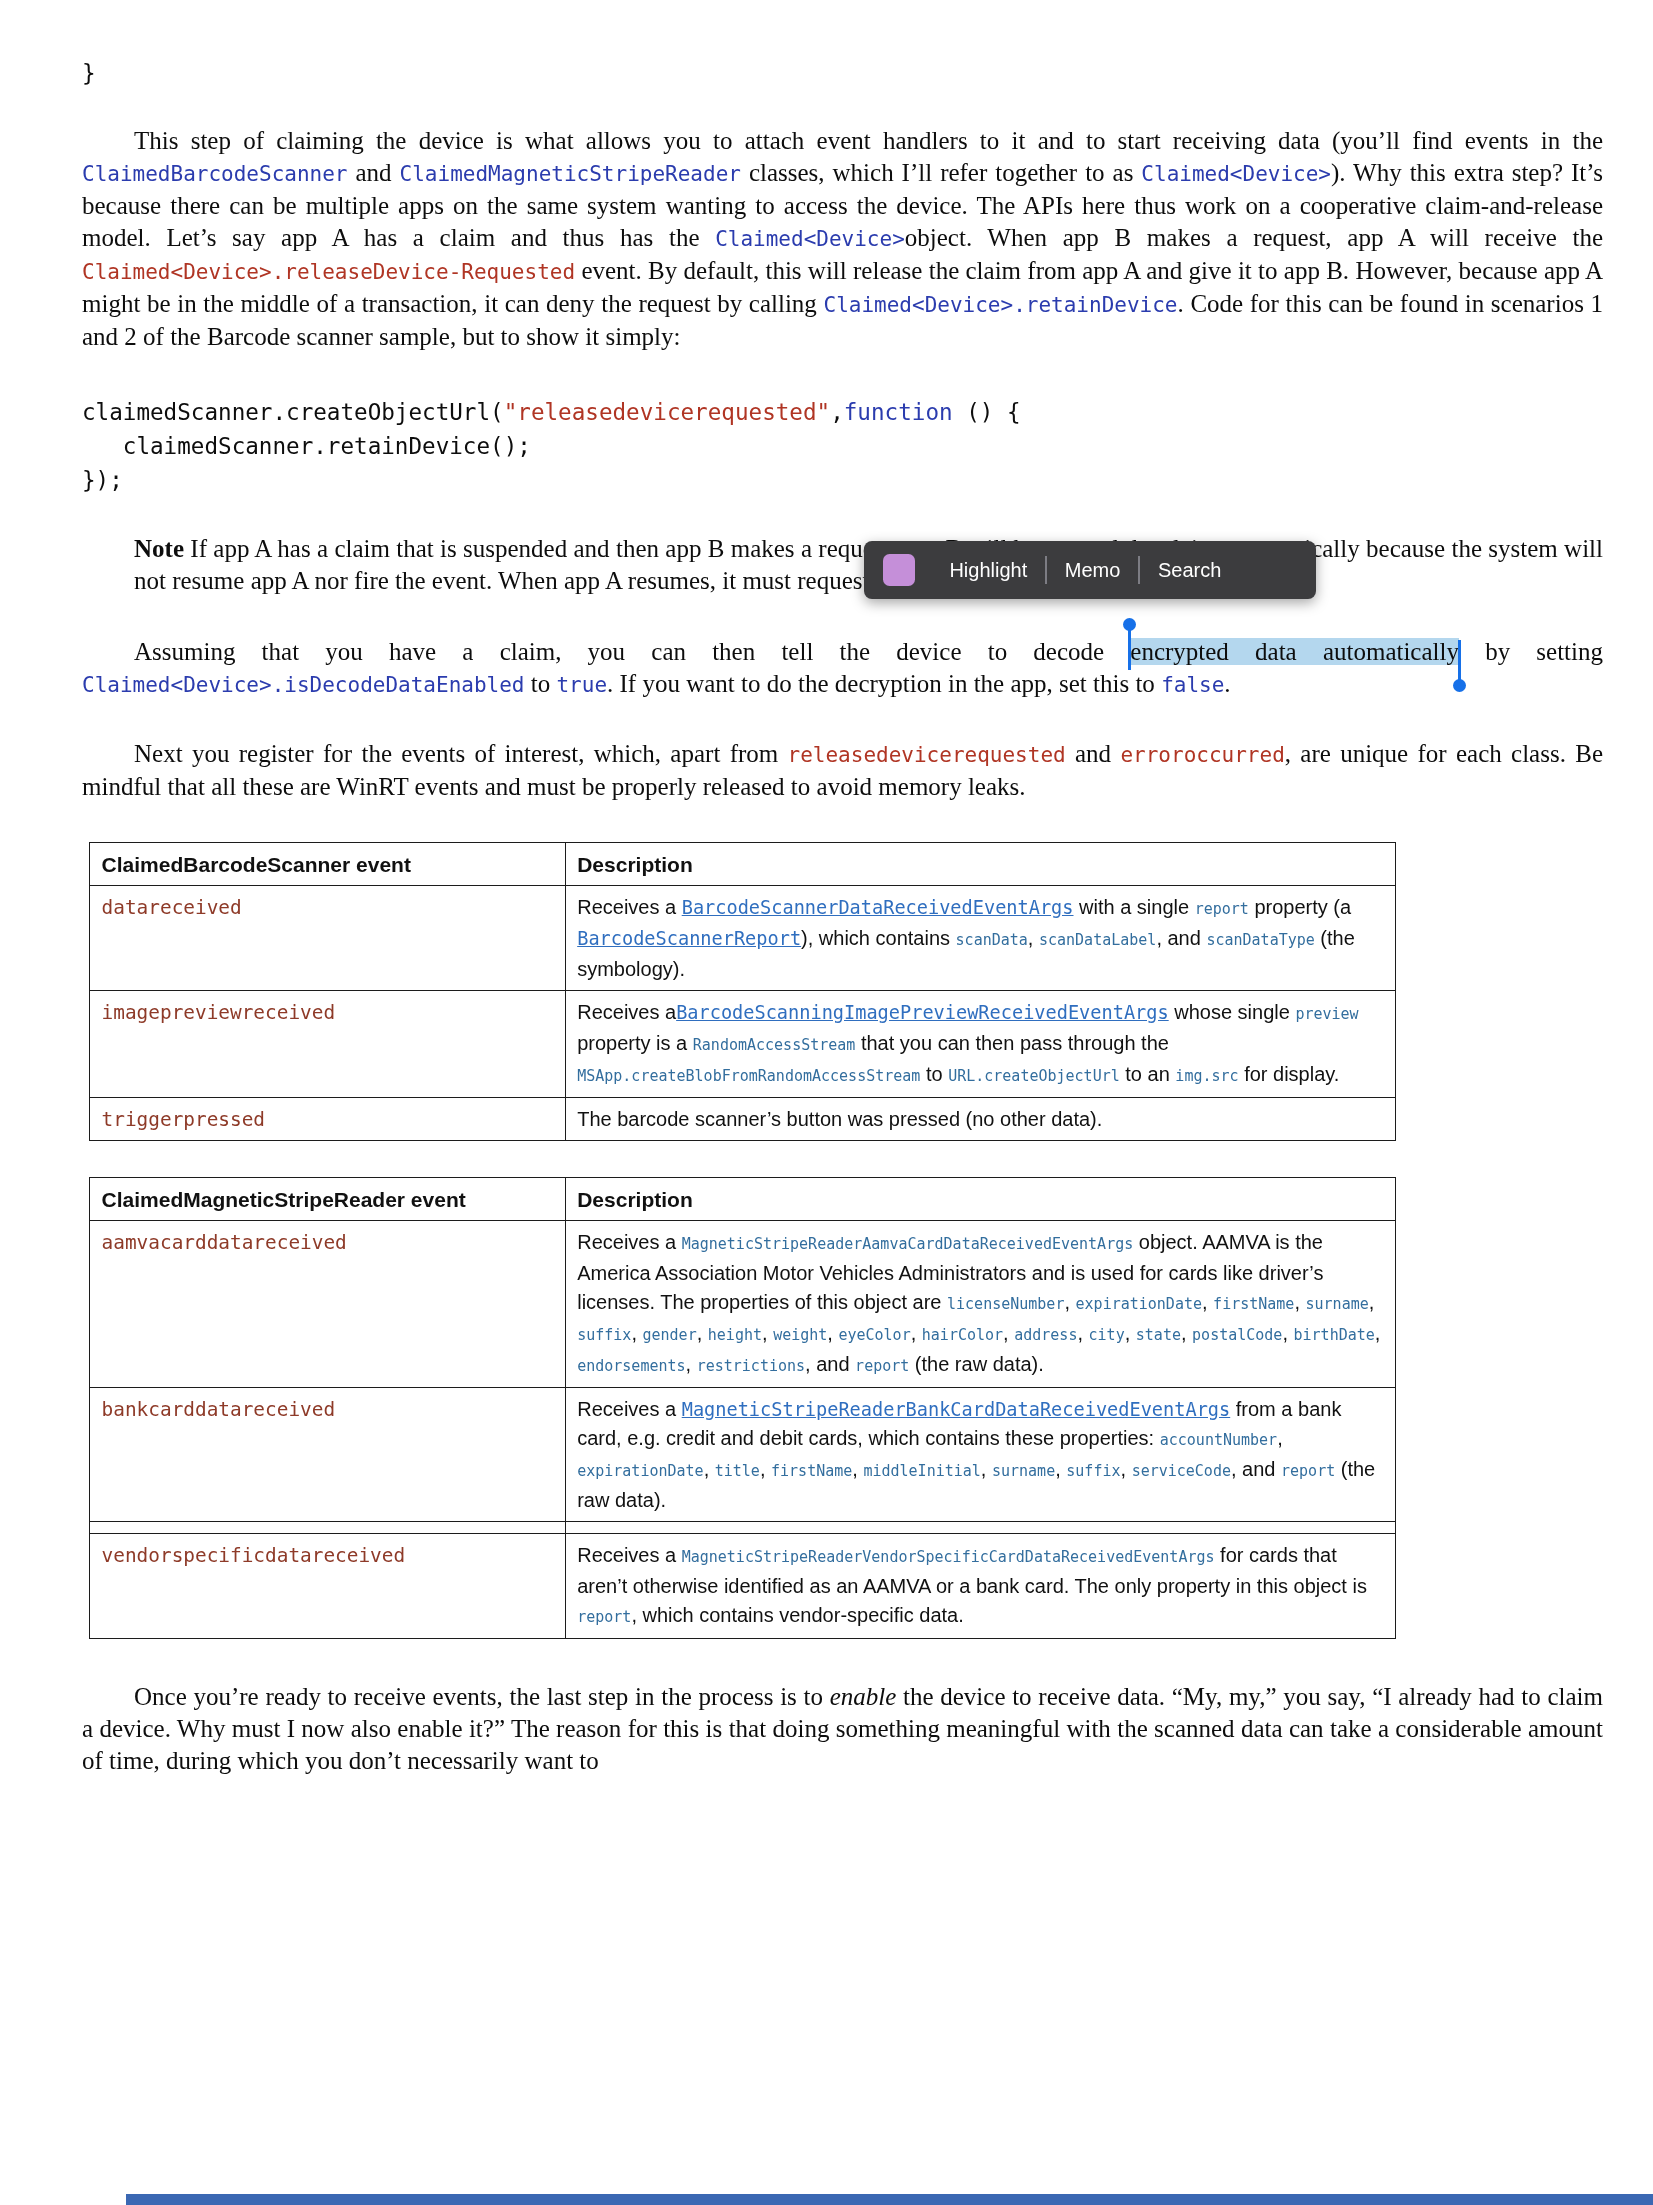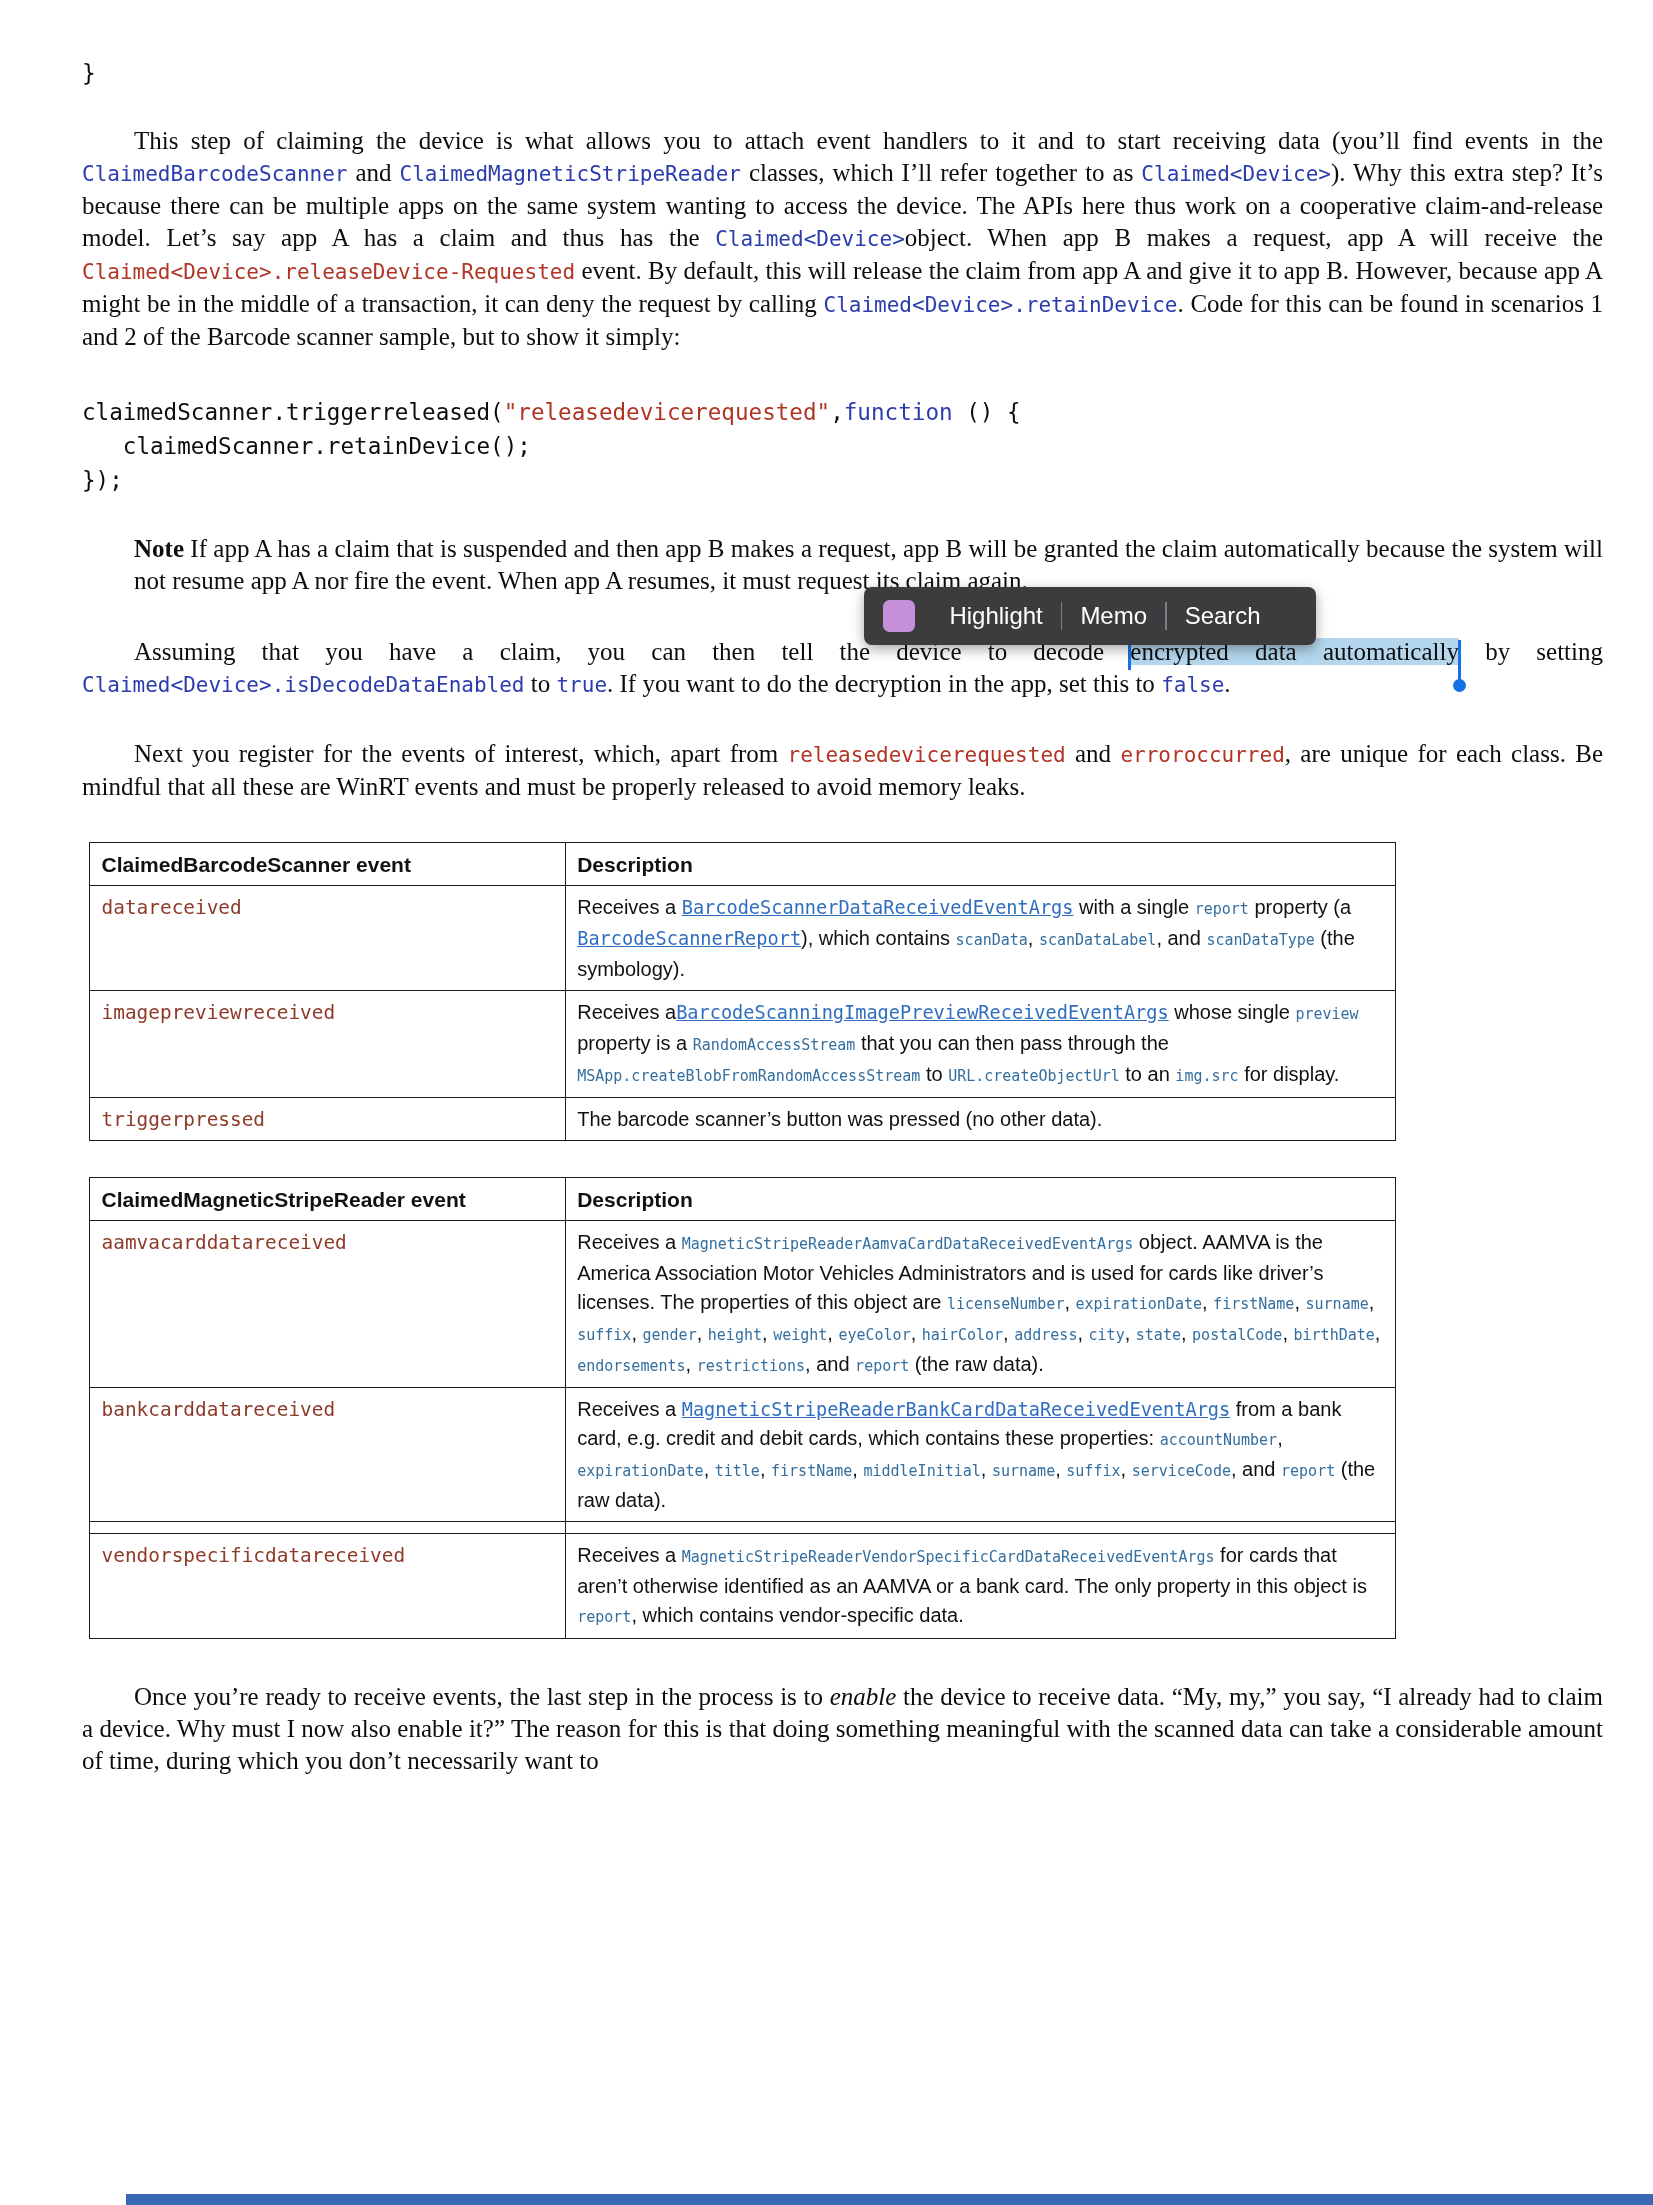--- a/index.html
+++ b/index.html
@@ -36,22 +36,22 @@
   .s-hl{background:var(--highlight-blue);position:relative;}
   .sel-handle{position:absolute;width:3.2px;background:var(--handle-blue);z-index:4;}
   .sel-handle.start{left:-2.4px;top:-9.7px;height:42px;}
   .sel-handle.start::after{content:"";position:absolute;left:-4.8px;top:-10.5px;width:13px;height:13px;border-radius:50%;background:var(--handle-blue);}
   .sel-handle.end{right:-2.4px;top:1.6px;height:42px;}
   .sel-handle.end::after{content:"";position:absolute;left:-4.8px;bottom:-10.5px;width:13px;height:13px;border-radius:50%;background:var(--handle-blue);}
 
   
   .sel-popup{position:absolute;left:782px;top:-95px;width:452px;height:58px;background:var(--popup-bg);
              border-radius:8px;display:flex;align-items:center;padding:0 19.4px;box-sizing:border-box;
-             color:#fff;font-family:"Liberation Sans",sans-serif;font-size:24px;
-             box-shadow:0 4px 13px rgba(0,0,0,.35);z-index:5;margin-top:46px;}
+             color:#fff;font-family:"Liberation Sans",sans-serif;font-size:20px;
+             box-shadow:0 4px 13px rgba(0,0,0,.35);z-index:5;}
   .swatch{width:32px;height:32px;border-radius:6.5px;background:var(--swatch-purple);margin-right:16px;flex:none;}
   .popup-btn{background:none;border:0;color:#fff;font:inherit;padding:0 18px;cursor:pointer;white-space:nowrap;}
   .vsep{width:1.6px;height:27.4px;background:#7d7d84;flex:none;}
 
   
   .evt-table{border-collapse:collapse;width:1307px;margin-left:7.3px;
              font-family:"Liberation Sans",sans-serif;font-size:20px;line-height:29px;color:#111;}
   .evt-table th,.evt-table td{border:1.6px solid #1c1c1c;padding:6.5px 11.3px;vertical-align:top;text-align:left;}
   .evt-table th{font-size:21px;font-weight:bold;}
   .col-event{width:452px;}
@@ -63,21 +63,21 @@
 </head>
 <body>
 
 <div class="page">
   <div class="content">
 
     <div class="brace">}</div>
 
     <div class="para indent mb-p1"><span class="s-p">This step of claiming the device is what allows you to attach event handlers to it and to start receiving data (you’ll find events in the </span><span class="s-cb">ClaimedBarcodeScanner</span><span class="s-p"> and </span><span class="s-cb">ClaimedMagneticStripeReader</span><span class="s-p"> classes, which I’ll refer together to as </span><span class="s-cb">Claimed&lt;Device&gt;</span><span class="s-p">). Why this extra step? It’s because there can be multiple apps on the same system wanting to access the device. The APIs here thus work on a cooperative claim-and-release model. Let’s say app A has a claim and thus has the </span><span class="s-cb">Claimed&lt;Device&gt;</span><span class="s-p">object. When app B makes a request, app A will receive the </span><span class="s-cr">Claimed&lt;Device&gt;.releaseDevice-Requested</span><span class="s-p"> event. By default, this will release the claim from app A and give it to app B. However, because app A might be in the middle of a transaction, it can deny the request by calling </span><span class="s-cb">Claimed&lt;Device&gt;.retainDevice</span><span class="s-p">. Code for this can be found in scenarios 1 and 2 of the Barcode scanner sample, but to show it simply:</span></div>
 
-    <div class="codeblock"><div><span class="s-p">claimedScanner.triggerreleased(</span><span class="s-str">"releasedevicerequested"</span><span class="s-p">,</span><span class="s-kw">function</span><span class="s-p"> () {</span></div><div><span class="s-p">   claimedScanner.retainDevice();</span></div><div><span class="s-p">});</span></div></div>
+    <div class="codeblock"><div><span class="s-p">claimedScanner.createObjectUrl(</span><span class="s-str">"releasedevicerequested"</span><span class="s-p">,</span><span class="s-kw">function</span><span class="s-p"> () {</span></div><div><span class="s-p">   claimedScanner.retainDevice();</span></div><div><span class="s-p">});</span></div></div>
 
 
     <div class="note"><span class="s-b">Note</span><span class="s-p"> If app A has a claim that is suspended and then app B makes a request, app B will be granted the claim automatically because the system will not resume app A nor fire the event. When app A resumes, it must request its claim again.</span></div>
 
     <div class="p3wrap">
       <div class="sel-popup">
         <span class="swatch"></span>
         <button class="popup-btn">Highlight</button>
         <span class="vsep"></span>
         <button class="popup-btn">Memo</button>

